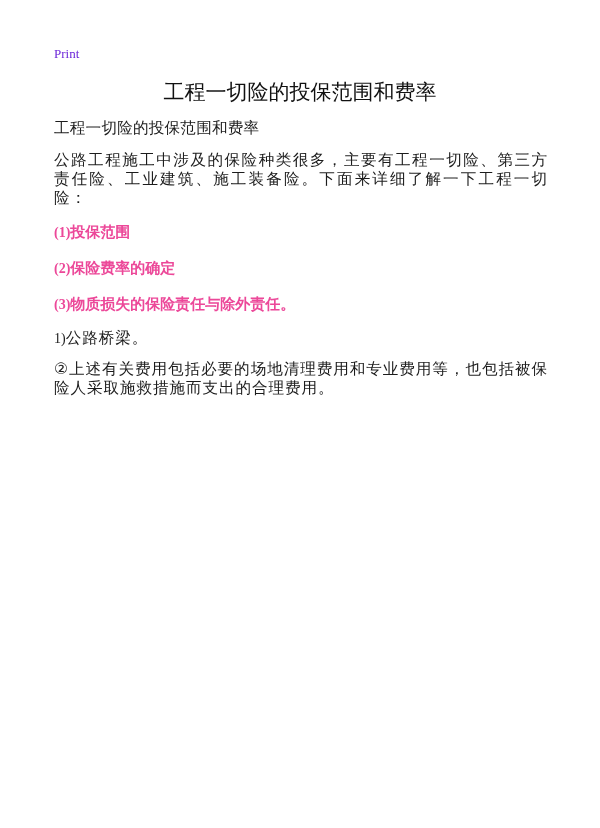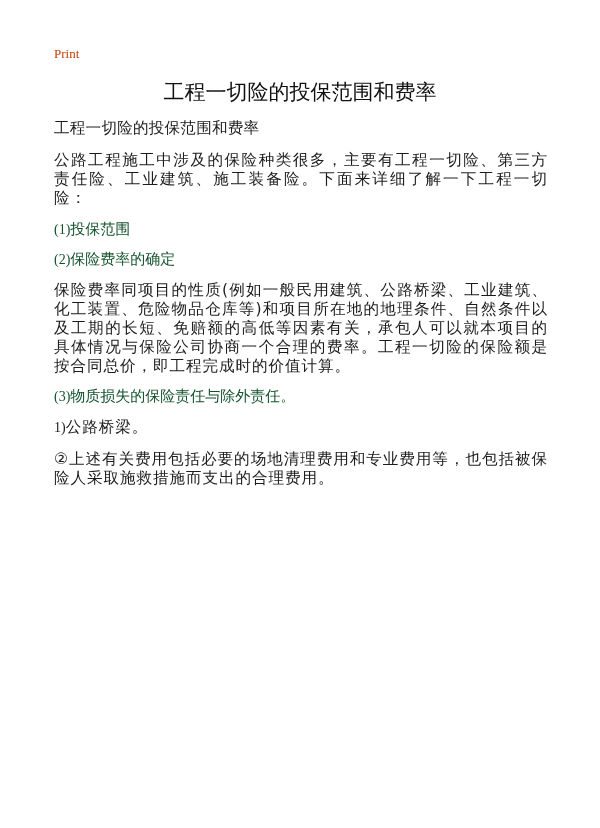--- a/index.html
+++ b/index.html
@@ -3,53 +3,52 @@
   <meta charset="utf-8">
   <style>
     html, body { margin: 0; padding: 0; background: #ffffff; }
     body {
       width: 600px; height: 828px; overflow: hidden; position: relative;
       font-family: "DejaVu Sans", sans-serif; color: #1a1a1a;
     }
     .page { position: absolute; left: 0; top: 0; width: 600px; height: 828px; background: #fff; }
     .print-label {
       position: absolute; left: 54px; top: 46px;
-      font-family: "Liberation Serif", serif; font-size: 13px; color: #c2410c;
+      font-family: "Liberation Serif", serif; font-size: 13px; color: #6d28d9;
     }
     .doc-title {
       position: absolute; left: 0; width: 600px; top: 78px; text-align: center;
       font-size: 21px; line-height: 28px; color: #111; letter-spacing: 0px; margin: 0; font-weight: normal;
     }
     .content { position: absolute; left: 54px; top: 119px; width: 494px; }
     .p {
       font-size: 15.6px; line-height: 19px; margin: 0 0 12.5px 0; color: #1c1c1c;
       text-align: justify; letter-spacing: 0.9px;
     }
     .p.sub { margin-bottom: 13px; letter-spacing: 0.2px; }
     .h {
-      font-size: 15px; line-height: 17px; margin: 0 0 13px 0; font-weight: normal; color: #14532d;
+      font-size: 15px; line-height: 22px; margin: 0 0 13px 0; font-weight: bold; color: #ec4899;
       letter-spacing: 0px;
     }
     .h .num { font-family: "Liberation Serif", serif; font-size: 14px; }
     .p .num { font-family: "Liberation Serif", serif; font-size: 14px; letter-spacing: 0; }
   </style>
 </head>
 <body>
 
 <div class="page">
   <div class="print-label">Print</div>
   <h1 class="doc-title">工程一切险的投保范围和费率</h1>
 
   <div class="content">
     <p class="p sub">工程一切险的投保范围和费率</p>
     <p class="p">公路工程施工中涉及的保险种类很多，主要有工程一切险、第三方责任险、工业建筑、施工装备险。下面来详细了解一下工程一切险：</p>
 
     <div class="h"><span class="num">(1)</span><span>投保范围</span></div>
 
     <div class="h"><span class="num">(2)</span><span>保险费率的确定</span></div>
-    <p class="p">保险费率同项目的性质(例如一般民用建筑、公路桥梁、工业建筑、化工装置、危险物品仓库等)和项目所在地的地理条件、自然条件以及工期的长短、免赔额的高低等因素有关，承包人可以就本项目的具体情况与保险公司协商一个合理的费率。工程一切险的保险额是按合同总价，即工程完成时的价值计算。</p>
 
     <div class="h"><span class="num">(3)</span><span>物质损失的保险责任与除外责任。</span></div>
     <p class="p"><span class="num">1)</span><span>公路桥梁。</span></p>
     <p class="p">②上述有关费用包括必要的场地清理费用和专业费用等，也包括被保险人采取施救措施而支出的合理费用。</p>
 
   </div>
 </div>
 
 </body></html>

